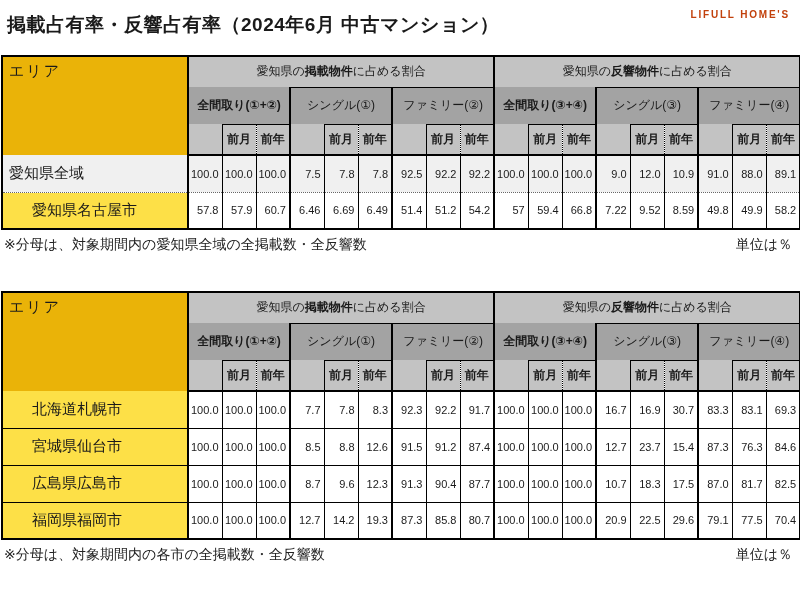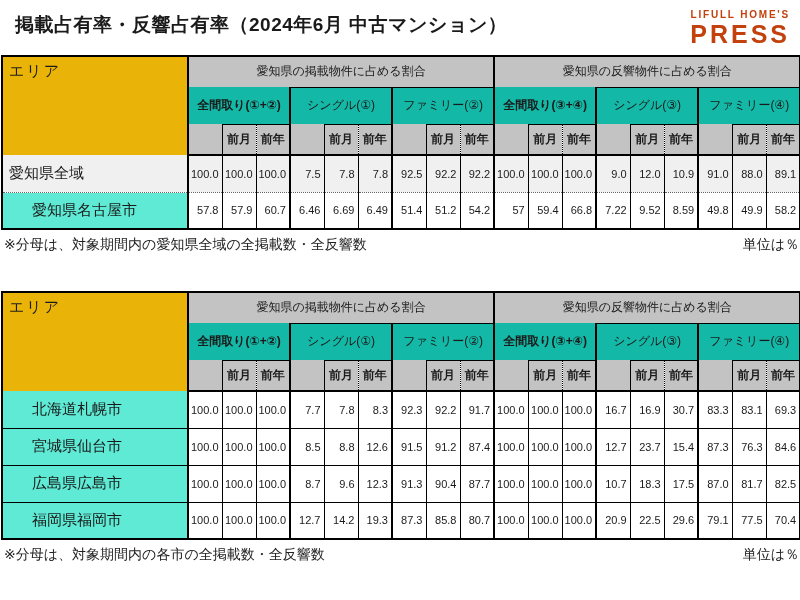--- a/index.html
+++ b/index.html
@@ -3,21 +3,21 @@
 <meta charset="utf-8">
 <style>
   html, body { margin: 0; padding: 0; }
   body {
     width: 800px; height: 600px; overflow: hidden;
     background: #fff; color: #1a1a1a;
     font-family: "Liberation Sans", "DejaVu Sans", sans-serif;
   }
   .masthead {
     display: flex; justify-content: space-between; align-items: flex-start;
-    padding: 12px 10px 5px 15px; height: 38px;
+    padding: 12px 10px 5px 7px; height: 38px;
   }
   .masthead h1 {
     margin: 0; font-size: 19px; font-weight: bold; letter-spacing: 0.5px; line-height: 26px;
   }
   .brand { text-align: right; color: #c2410c; line-height: 1; margin-top: -2px; }
   .brand-top { font-size: 10px; font-weight: bold; letter-spacing: 1.8px; }
   .brand-bottom { font-size: 25px; font-weight: bold; letter-spacing: 3px; margin-top: 2px; }
 
   table.report-table {
     border-collapse: collapse; table-layout: fixed;
@@ -36,70 +36,69 @@
 
   .hr1 .area {
     background: #eab308; border-right: 2px solid #000;
     text-align: left; vertical-align: top; padding: 5px 6px;
     font-size: 15px; letter-spacing: 2px;
   }
   .hr1 .side {
     background: #c3c3c3; font-size: 12px; text-align: center; border-bottom: none;
   }
   .hr1 .side + .side { border-left: 2px solid #000; }
-  .hr1 .side b { font-weight: normal; }
+  .hr1 .side b { font-weight: bold; }
 
   .hr2 .grp {
-    background: #14b8a6; font-size: 12px; text-align: center; white-space: nowrap;
+    background: #a3a3a3; font-size: 12px; text-align: center; white-space: nowrap;
     border-left: 2px solid #000; border-right: 2px solid #000;
   }
   .hr2 .grp.gtop { border-top: 1px solid #000; }
   .hr2 .grp.gb { font-weight: bold; }
 
   .hr3 th { background: #c3c3c3; border-bottom: 2px solid #000; font-size: 12px; }
   .hr3 .blank { border-left: 2px solid #000; }
   .hr3 .subm {
     border-top: 1px solid #000; border-left: 1px solid #000;
     border-right: 1px dotted #000; font-weight: bold; text-align: center;
   }
   .hr3 .suby {
     border-top: 1px solid #000; border-left: 1px dotted #000;
     border-right: 2px solid #000; font-weight: bold; text-align: center;
   }
 
   .dr th.rowlabel {
     border-right: 2px solid #000; border-bottom: 1px solid #000;
-    text-align: left; font-size: 15px; padding-left: 6px; background: #5eead4;
+    text-align: left; font-size: 15px; padding-left: 6px; background: #fde047;
     white-space: nowrap;
   }
   .dr th.rowlabel.ind { padding-left: 29px; }
   .dr td.num {
     border: 1px solid #000; border-top: none;
     font-size: 11px; text-align: right; padding-right: 3px; background: #fff;
   }
   .dr td.num.gstart { border-left: 2px solid #000; }
   .dr td.num.bold { font-weight: normal; }
   .dr.shaded td.num, .dr.shaded th.rowlabel { background: #f0f0f0; }
   .dr.dotbottom td.num, .dr.dotbottom th.rowlabel { border-bottom: 1px dotted #666; }
 
   .footnote {
     display: flex; justify-content: space-between;
-    margin: 6px 1px 0 4px; font-size: 14px; color: #222;
+    margin: 6px 8px 0 4px; font-size: 14px; color: #222;
   }
 </style>
 </head>
 <body>
 
 <div class="page">
 
   <div class="masthead">
     <h1>掲載占有率・反響占有率（2024年6月 中古マンション）</h1>
     <div class="brand">
       <div class="brand-top">LIFULL HOME'S</div>
-      <div class="brand-bottom">PRESS</div>
     </div>
   </div>
 
   <table class="report-table t1">
       <colgroup>
         <col class="ca">
         <col class="cd">
         <col class="cd">
         <col class="cd">
         <col class="cd">

